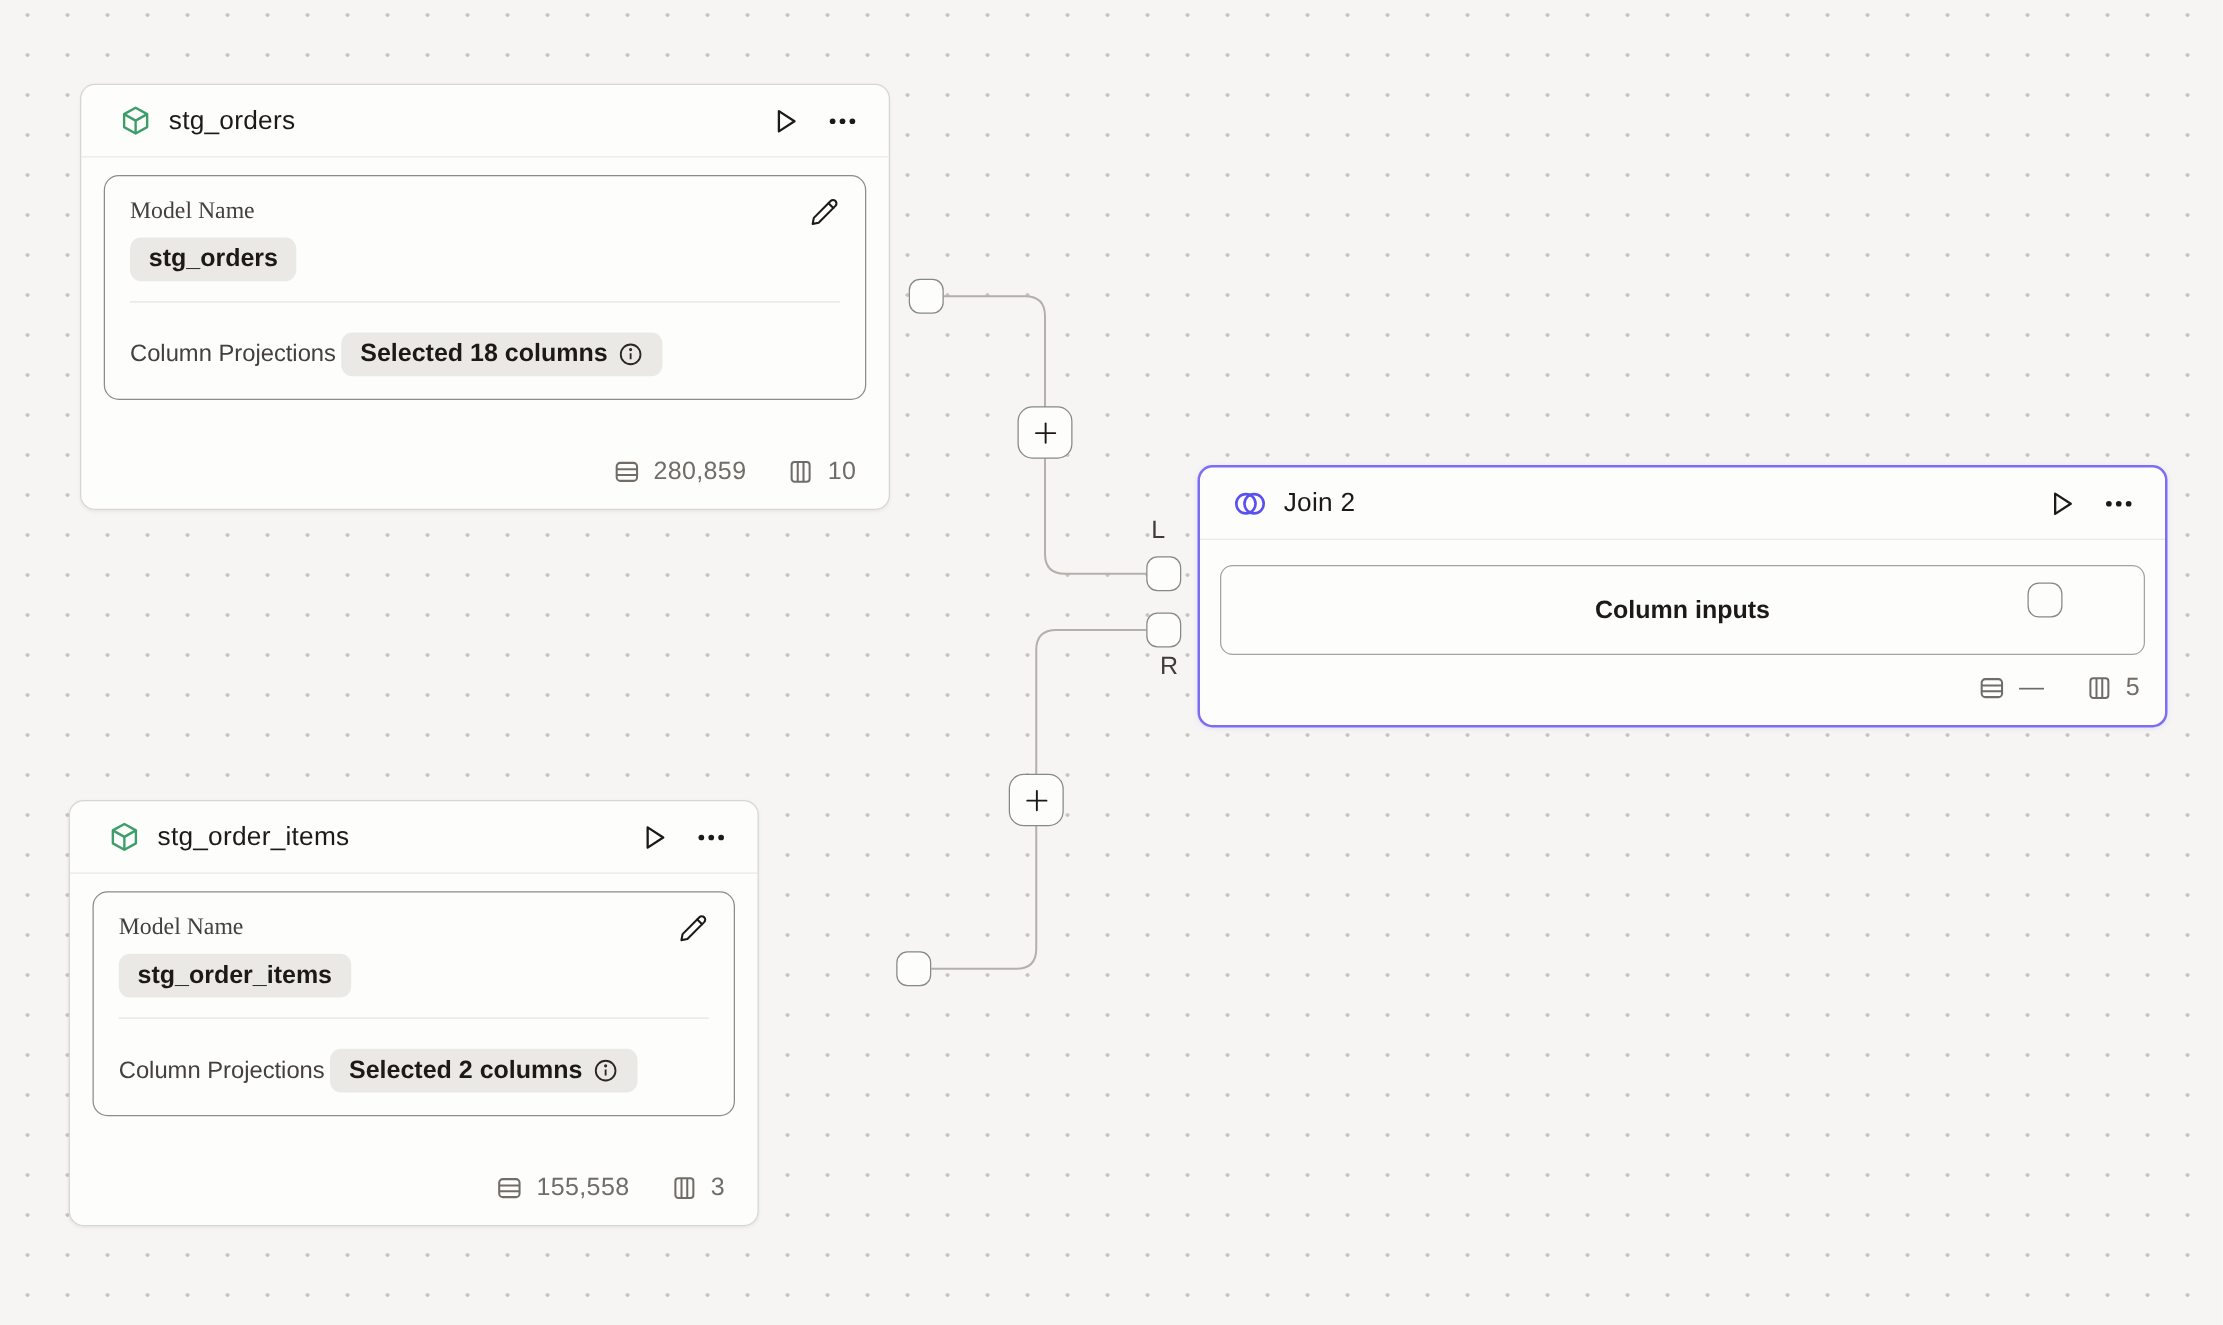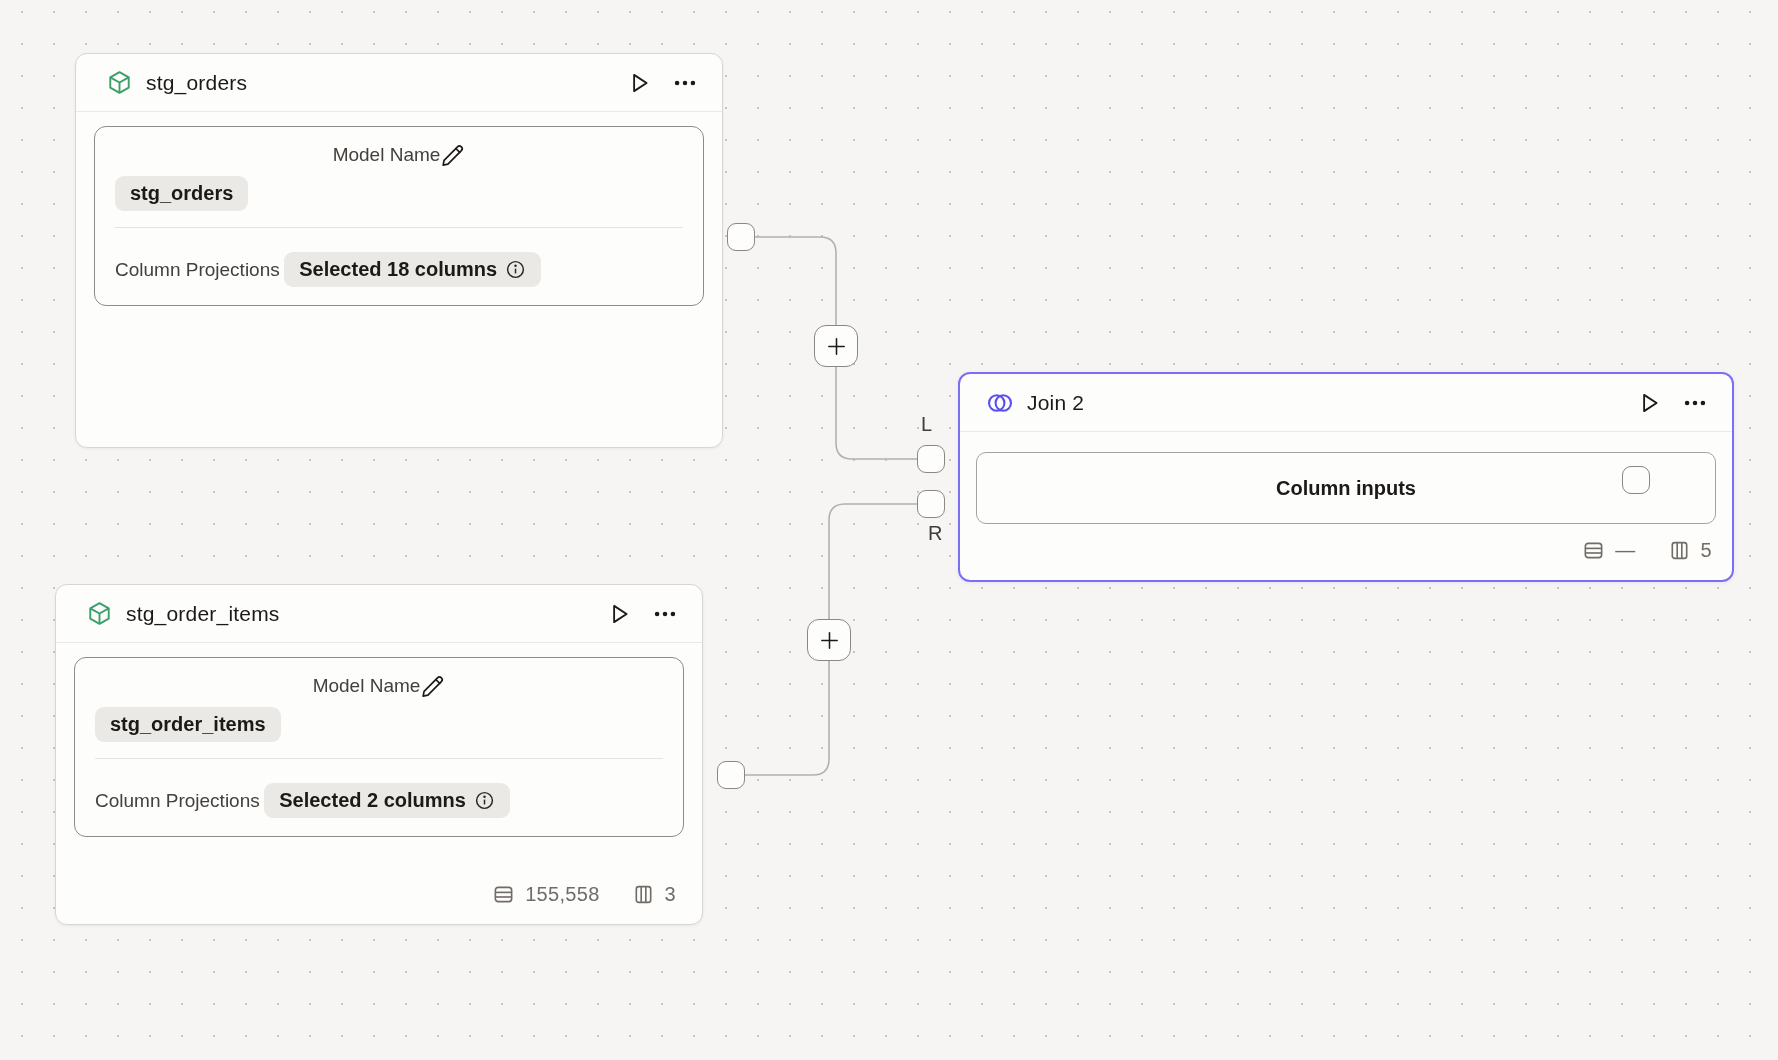--- a/index.html
+++ b/index.html
@@ -37,21 +37,21 @@
   .node-title { font-size:21px; font-weight:500; letter-spacing:.2px; color:#1c1917; }
   .header-actions { margin-left:auto; display:flex; align-items:center; gap:20px; }
   .icon-btn { background:none; border:none; padding:0; cursor:pointer; display:flex; align-items:center; justify-content:center; }
 
   .node-body { display:flex; flex-direction:column; flex:1; padding:14px 18px 14px 18px; }
 
   .inner-card {
     border:1.5px solid #8f8b86; border-radius:12px; background:#fdfdfc;
     padding:16px 20px 18px 20px;
   }
-  .field-row { display:flex; align-items:flex-start; justify-content:center; }
+  .field-row { display:flex; align-items:flex-start; justify-content:space-between;font-family:Liberation Serif, serif; }
   .field-label { font-size:19px; color:#44403c; line-height:24px; }
   .chip {
     display:inline-flex; align-items:center; gap:8px;
     margin-top:8px; padding:6px 15px;
     background:#ebe9e6; border-radius:9px;
     font-size:20px; font-weight:700; color:#1c1917; width:max-content;
   }
   .card-divider { height:1px; background:#e6e4e1; margin:16px 0 16px 0; }
 
   .stats-row {
@@ -85,21 +85,21 @@
 </head>
 <body>
 
 <div class="canvas">
 
   <svg class="wires">
     <path d="M 755 237 H 820 Q 836 237 836 253 V 443 Q 836 459 852 459 H 917"></path>
     <path d="M 745 775 H 813 Q 829 775 829 759 V 520 Q 829 504 845 504 H 917"></path>
   </svg>
 
-  <div class="node model-node" style="left:64px; top:53px; width:648px; height:395px;margin-left:11px;">
+  <div class="node model-node" style="left:64px; top:67px; width:648px; height:341px;">
     <div class="node-header">
       <span style="display:flex;">
         <svg width="27" height="27" viewBox="0 0 24 24" fill="none" stroke="#3c9e68" stroke-width="1.7" stroke-linejoin="round">
           <path d="M12 2.8 L20.2 7.4 V16.6 L12 21.2 L3.8 16.6 V7.4 Z"></path>
           <path d="M3.8 7.4 L12 12 L20.2 7.4"></path>
           <path d="M12 12 V21.2"></path>
         </svg>
       </span>
       <span class="node-title">stg_orders</span>
       <span class="header-actions">
@@ -137,24 +137,43 @@
           <span>Selected 18 columns</span>
           <span style="display:flex;">
             <svg width="21" height="21" viewBox="0 0 24 24" fill="none" stroke="#2a2724" stroke-width="1.7">
                 <circle cx="12" cy="12" r="9"></circle>
                 <line x1="12" y1="11" x2="12" y2="16.5"></line>
                 <circle cx="12" cy="7.6" r="0.6" fill="#2a2724"></circle>
               </svg>
           </span>
         </div>
       </div>
+      <div class="stats-row">
+        <span style="display:flex;">
+          <svg width="23" height="23" viewBox="0 0 24 24" fill="none" stroke="#716c66" stroke-width="1.7">
+              <rect x="3.5" y="4.5" width="17" height="15" rx="3"></rect>
+              <line x1="3.5" y1="9.8" x2="20.5" y2="9.8"></line>
+              <line x1="3.5" y1="14.6" x2="20.5" y2="14.6"></line>
+            </svg>
+        </span>
+        <span class="stat-value">280,859</span>
+        <span class="stat-gap"></span>
+        <span style="display:flex;">
+          <svg width="23" height="23" viewBox="0 0 24 24" fill="none" stroke="#716c66" stroke-width="1.7">
+              <rect x="4.5" y="3.8" width="15" height="16.4" rx="2.5"></rect>
+              <line x1="9.6" y1="3.8" x2="9.6" y2="20.2"></line>
+              <line x1="14.4" y1="3.8" x2="14.4" y2="20.2"></line>
+            </svg>
+        </span>
+        <span class="stat-value">10</span>
+      </div>
     </div>
   </div>
 
-  <div class="node model-node" style="left:55px; top:584px; width:648px; height:341px;">
+  <div class="node model-node" style="left:55px; top:640px; width:552px; height:341px;">
     <div class="node-header">
       <span style="display:flex;">
         <svg width="27" height="27" viewBox="0 0 24 24" fill="none" stroke="#3c9e68" stroke-width="1.7" stroke-linejoin="round">
           <path d="M12 2.8 L20.2 7.4 V16.6 L12 21.2 L3.8 16.6 V7.4 Z"></path>
           <path d="M3.8 7.4 L12 12 L20.2 7.4"></path>
           <path d="M12 12 V21.2"></path>
         </svg>
       </span>
       <span class="node-title">stg_order_items</span>
       <span class="header-actions">

